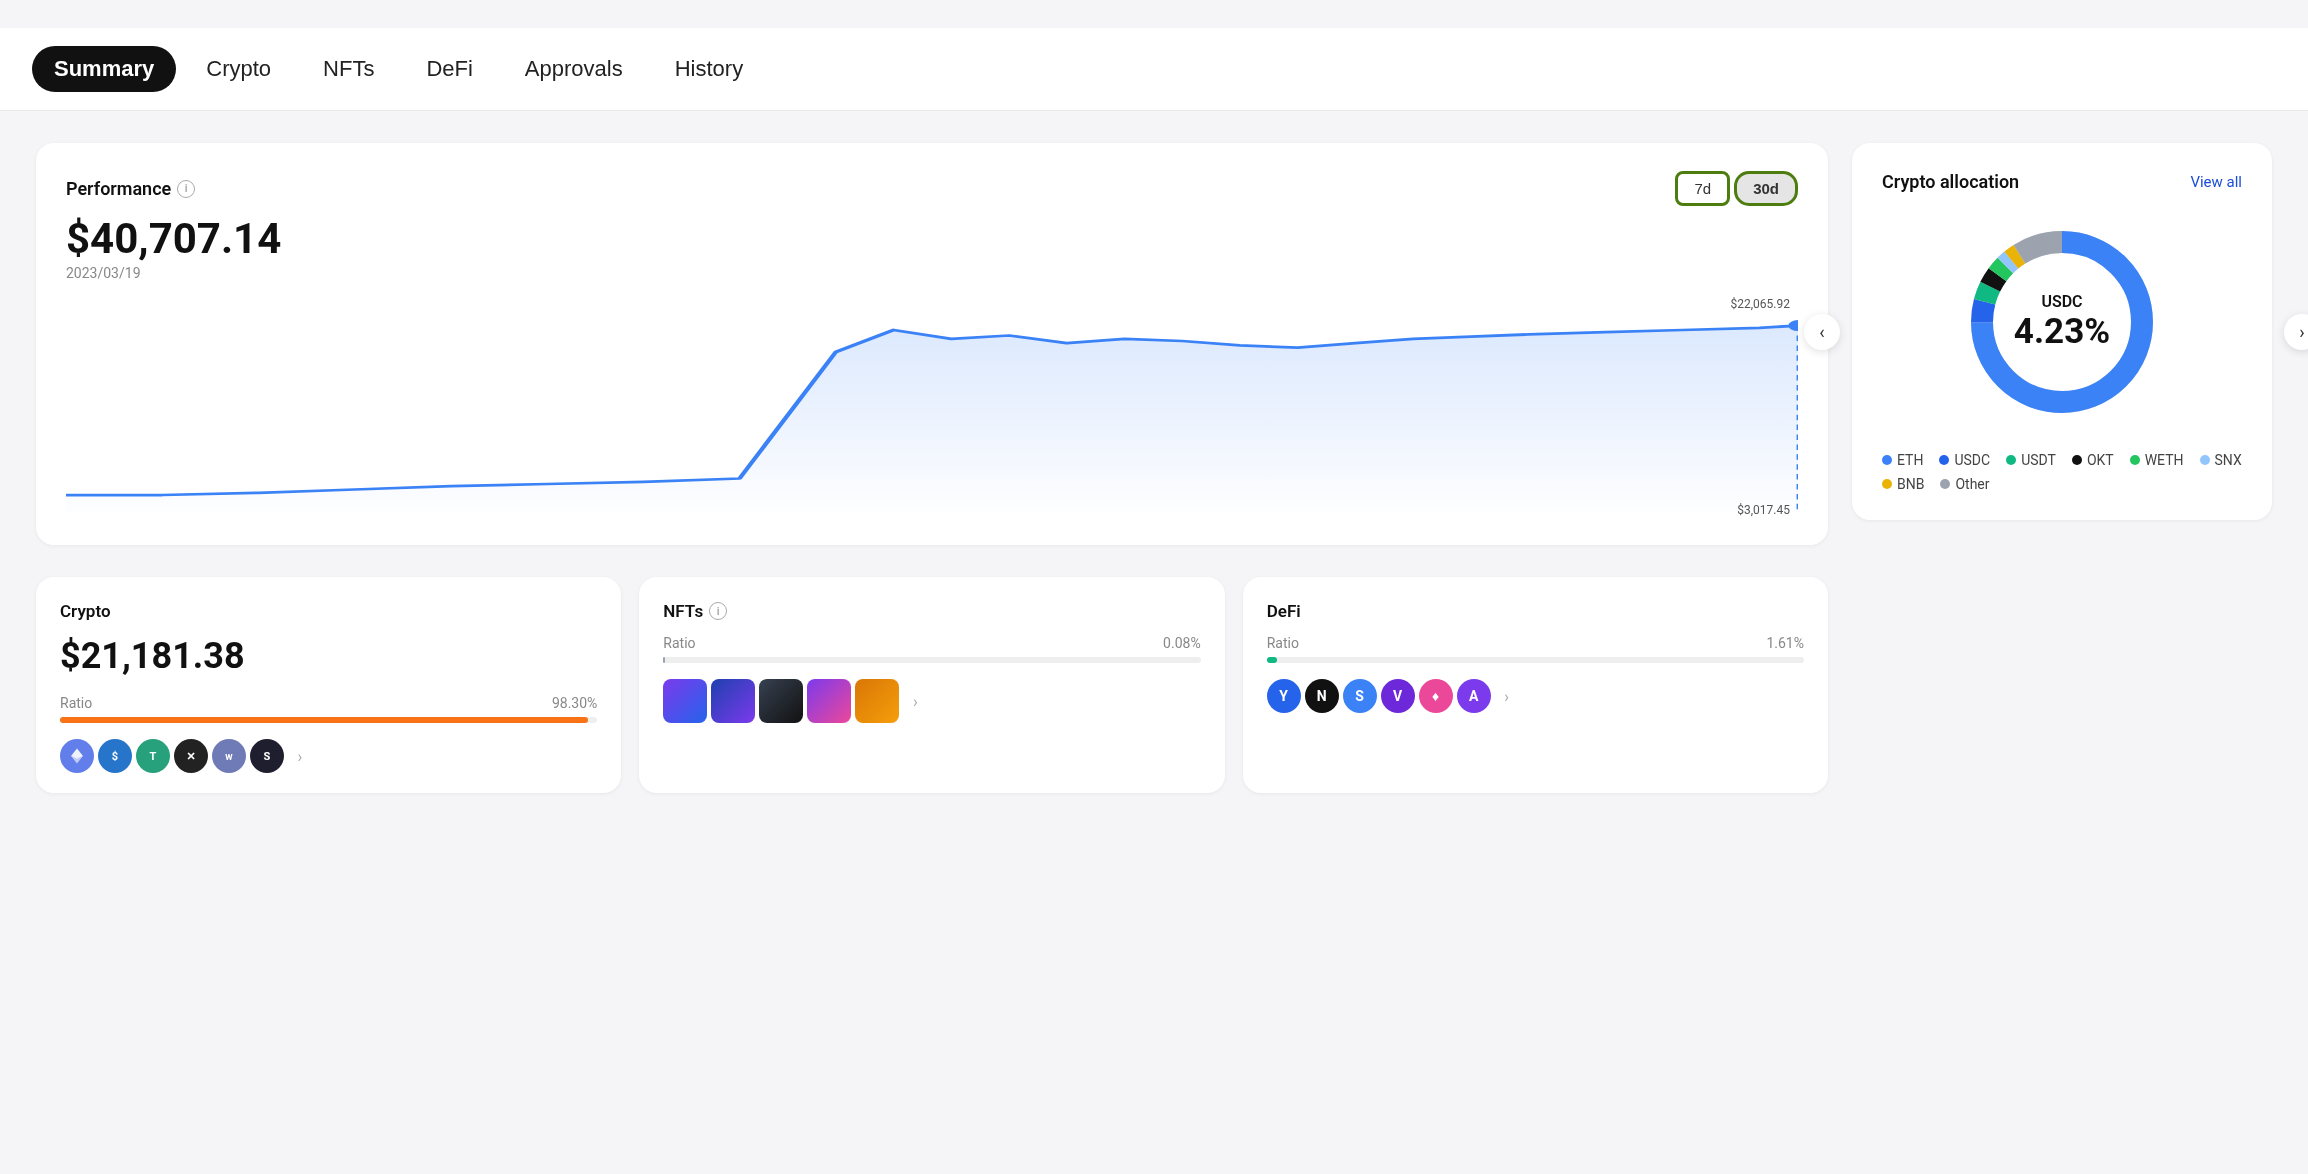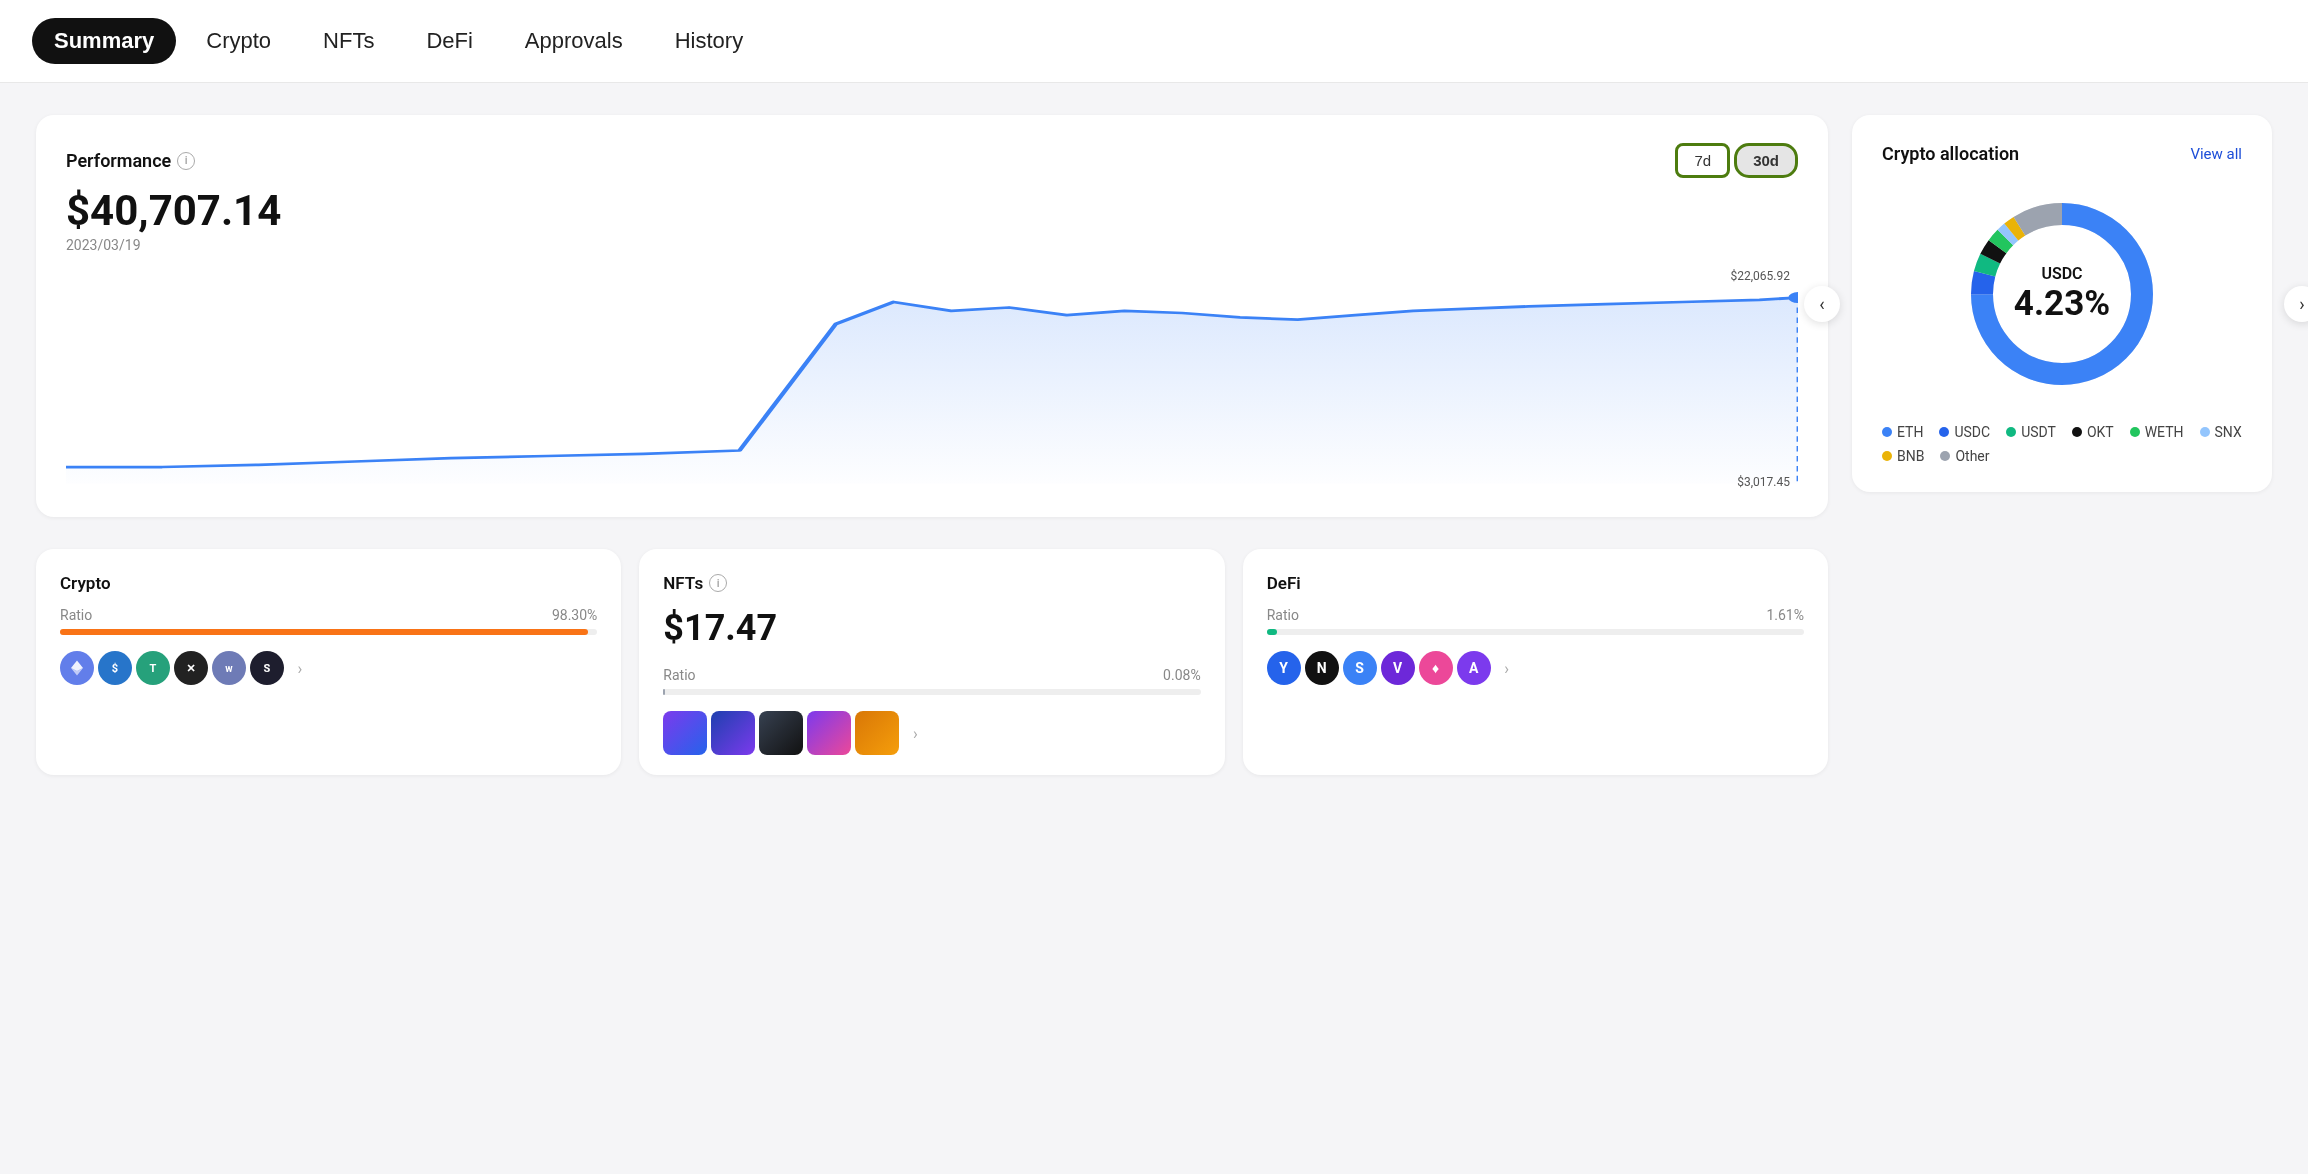--- a/index.html
+++ b/index.html
@@ -9,20 +9,21 @@
       min-height: 100vh;
       padding: 0;
     }
     .top-nav {
       display: flex;
       align-items: center;
       gap: 8px;
       padding: 18px 32px;
       background: #fff;
       border-bottom: 1px solid #e8e8e8;
+      margin-top: 28px;
     }
     .nav-item {
       padding: 10px 22px;
       border-radius: 50px;
       font-size: 22px;
       font-weight: 500;
       cursor: pointer;
       color: #222;
       background: transparent;
       border: none;
@@ -356,20 +357,21 @@
         </svg>
         <span class="chart-label-high">$22,065.92</span>
         <span class="chart-label-low">$3,017.45</span>
       </div>
     </div>
 
     <div class="bottom-cards">
 
       <div class="stat-card">
         <div class="stat-label">Crypto</div>
+        <div class="stat-value">$21,181.38</div>
         <div class="ratio-row">
           <span>Ratio</span>
           <span>98.30%</span>
         </div>
         <div class="ratio-bar-bg">
           <div class="ratio-bar-fill" style="width:98.3%;background:#f97316;"></div>
         </div>
         <div class="token-icons">
           <div class="token-icon" style="background:#627eea;">
             <svg width="18" height="18" viewBox="0 0 24 24">
@@ -388,21 +390,20 @@
           <div class="token-icon" style="background:#1e1e2e;font-size:11px;">S</div>
           <div class="arrow-btn">›</div>
         </div>
       </div>
 
       <div class="stat-card">
         <div class="stat-label" style="display:flex;align-items:center;gap:6px;">
           <span>NFTs</span>
           <span class="info-icon">i</span>
         </div>
-        <div class="stat-value">$17.47</div>
         <div class="ratio-row">
           <span>Ratio</span>
           <span>0.08%</span>
         </div>
         <div class="ratio-bar-bg">
           <div class="ratio-bar-fill" style="width:0.08%;background:#9ca3af;min-width:2px;"></div>
         </div>
         <div class="nft-thumb-row">
           <div class="nft-placeholder" style="background:linear-gradient(135deg,#7c3aed,#2563eb);border-radius:8px;"></div>
           <div class="nft-placeholder" style="background:linear-gradient(135deg,#1e40af,#7c3aed);border-radius:8px;"></div>

